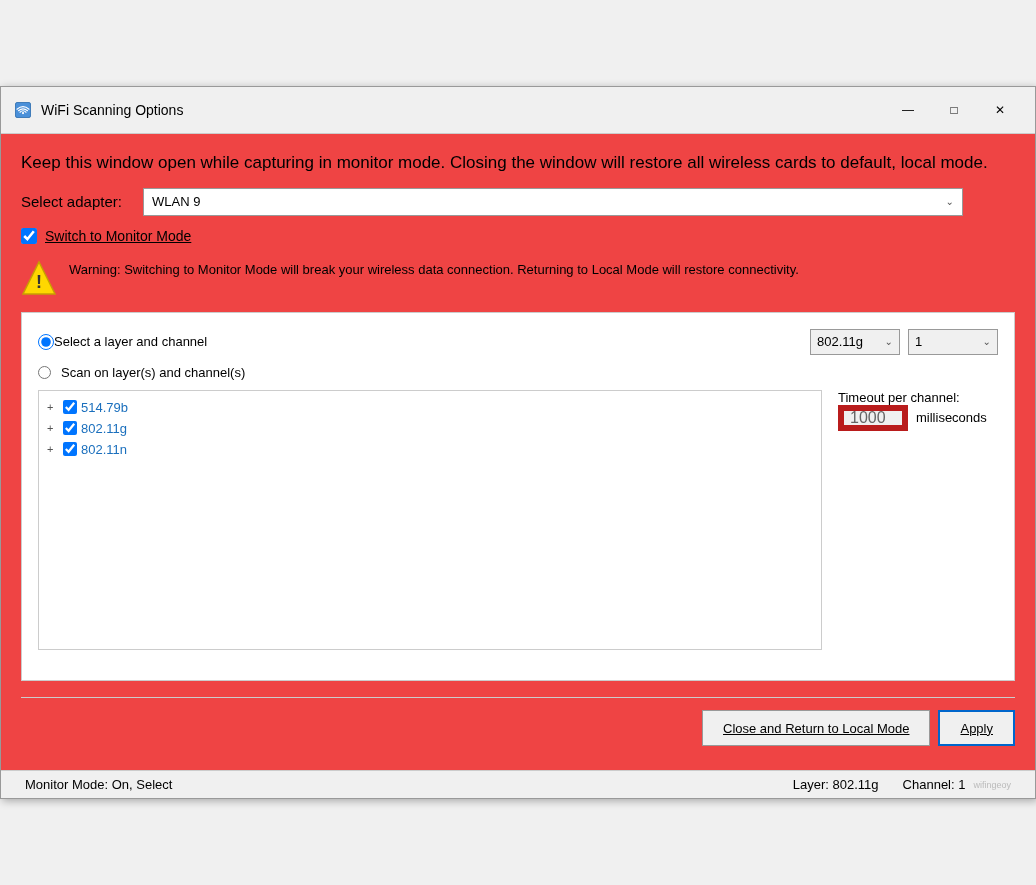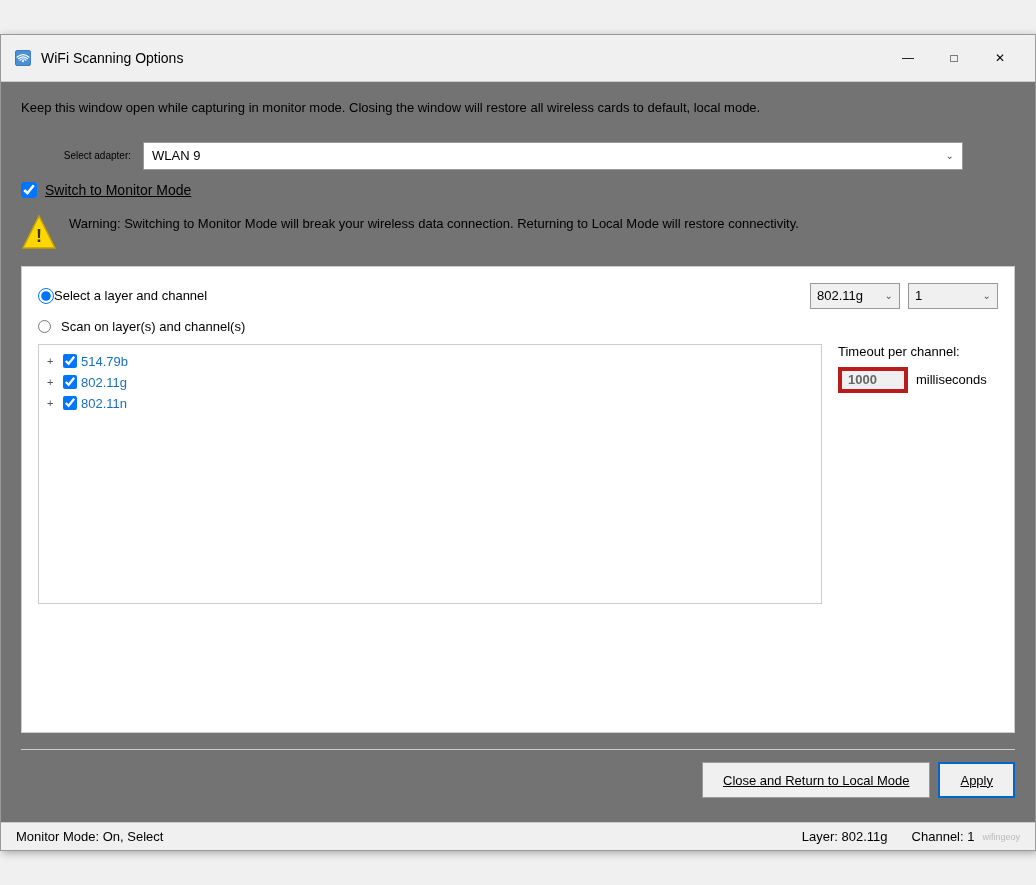--- a/index.html
+++ b/index.html
@@ -7,22 +7,22 @@
       font-family: 'Segoe UI', Tahoma, Geneva, Verdana, sans-serif;
       font-size: 14px;
       background: #f0f0f0;
       display: flex;
       justify-content: center;
       align-items: center;
       min-height: 100vh;
     }
     .window {
       width: 1036px;
-      height: 817px;
-      background: #737373;
+      height: 713px;
+      background: #ef4444;
       border: 1px solid #999;
       display: flex;
       flex-direction: column;
       box-shadow: 2px 2px 8px rgba(0,0,0,0.3);
     }
     .title-bar {
       background: #f0f0f0;
       display: flex;
       align-items: center;
       padding: 8px 12px;
@@ -61,35 +61,34 @@
     }
     .content {
       flex: 1;
       padding: 16px 20px;
       display: flex;
       flex-direction: column;
       gap: 12px;
       overflow: hidden;
     }
     .info-text {
-      font-size: 13px;
+      font-size: 17px;
       color: #000;
       line-height: 1.5;
-      margin-bottom: 12px;
+      margin-bottom: 0;
     }
     .adapter-row {
       display: flex;
       align-items: center;
       gap: 12px;
     }
     .adapter-label {
-      font-size: 10px;
+      font-size: 15px;
       white-space: nowrap;
       min-width: 110px;
-      text-align: right;
     }
     .dropdown {
       flex: 1;
       max-width: 820px;
       height: 28px;
       border: 1px solid #999;
       background: white;
       padding: 2px 8px;
       display: flex;
       align-items: center;
@@ -202,42 +201,40 @@
       cursor: pointer;
       width: 12px;
     }
     .channel-item input[type="checkbox"] {
       width: 14px;
       height: 14px;
     }
     .timeout-section {
       display: flex;
       flex-direction: column;
-      gap: 8px;
       min-width: 160px;
       align-self: flex-start;
     }
     .timeout-label {
       font-size: 13px;
       color: #000;
     }
     .timeout-row {
       display: flex;
       align-items: center;
       gap: 8px;
     }
     .timeout-input {
       width: 70px;
       height: 26px;
-      border: 4px solid #b91c1c;
+      border: 6px solid #b91c1c;
       background: #f0f0f0;
       padding: 2px 6px;
-      font-size: 13px;
+      font-size: 16px;
       color: #666;
-      font-weight: bold;
     }
     .timeout-unit {
       font-size: 13px;
     }
     .bottom-buttons {
       display: flex;
       justify-content: flex-end;
       gap: 8px;
       padding: 12px 0 8px 0;
       border-top: 1px solid #ccc;
@@ -253,21 +250,21 @@
       font-size: 13px;
       color: #000;
     }
     .btn-apply {
       border: 2px solid #0066cc;
       font-weight: 500;
     }
     .status-bar {
       background: #f0f0f0;
       border-top: 1px solid #ccc;
-      padding: 6px 15px;
+      padding: 6px 24px;
       display: flex;
       align-items: center;
       font-size: 13px;
       color: #000;
     }
     .status-left {
       flex: 1;
     }
     .status-right {
       display: flex;

